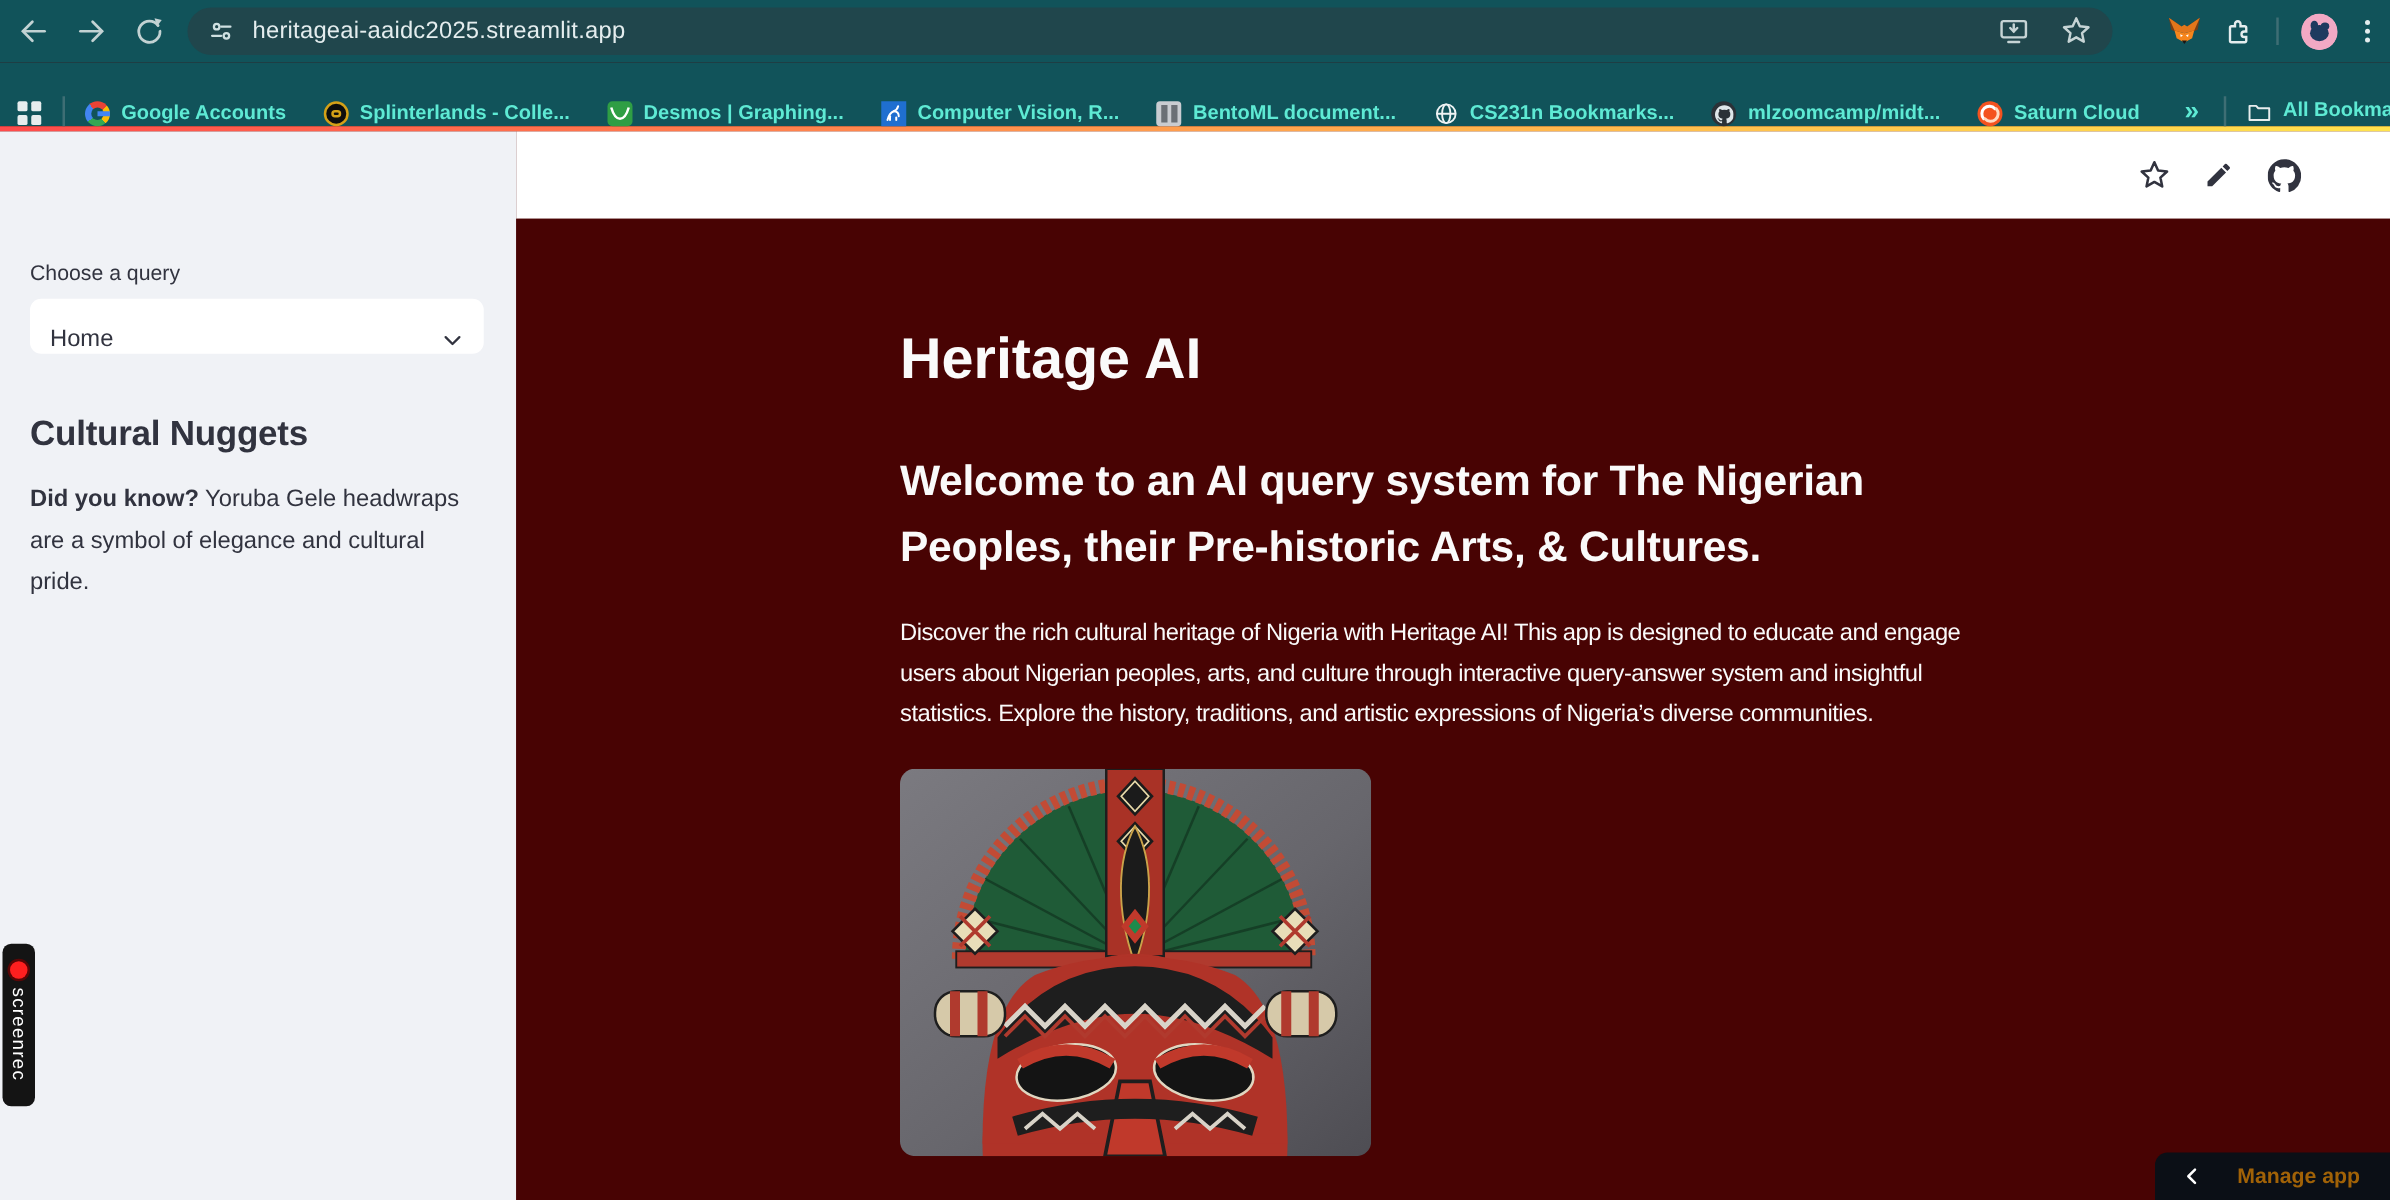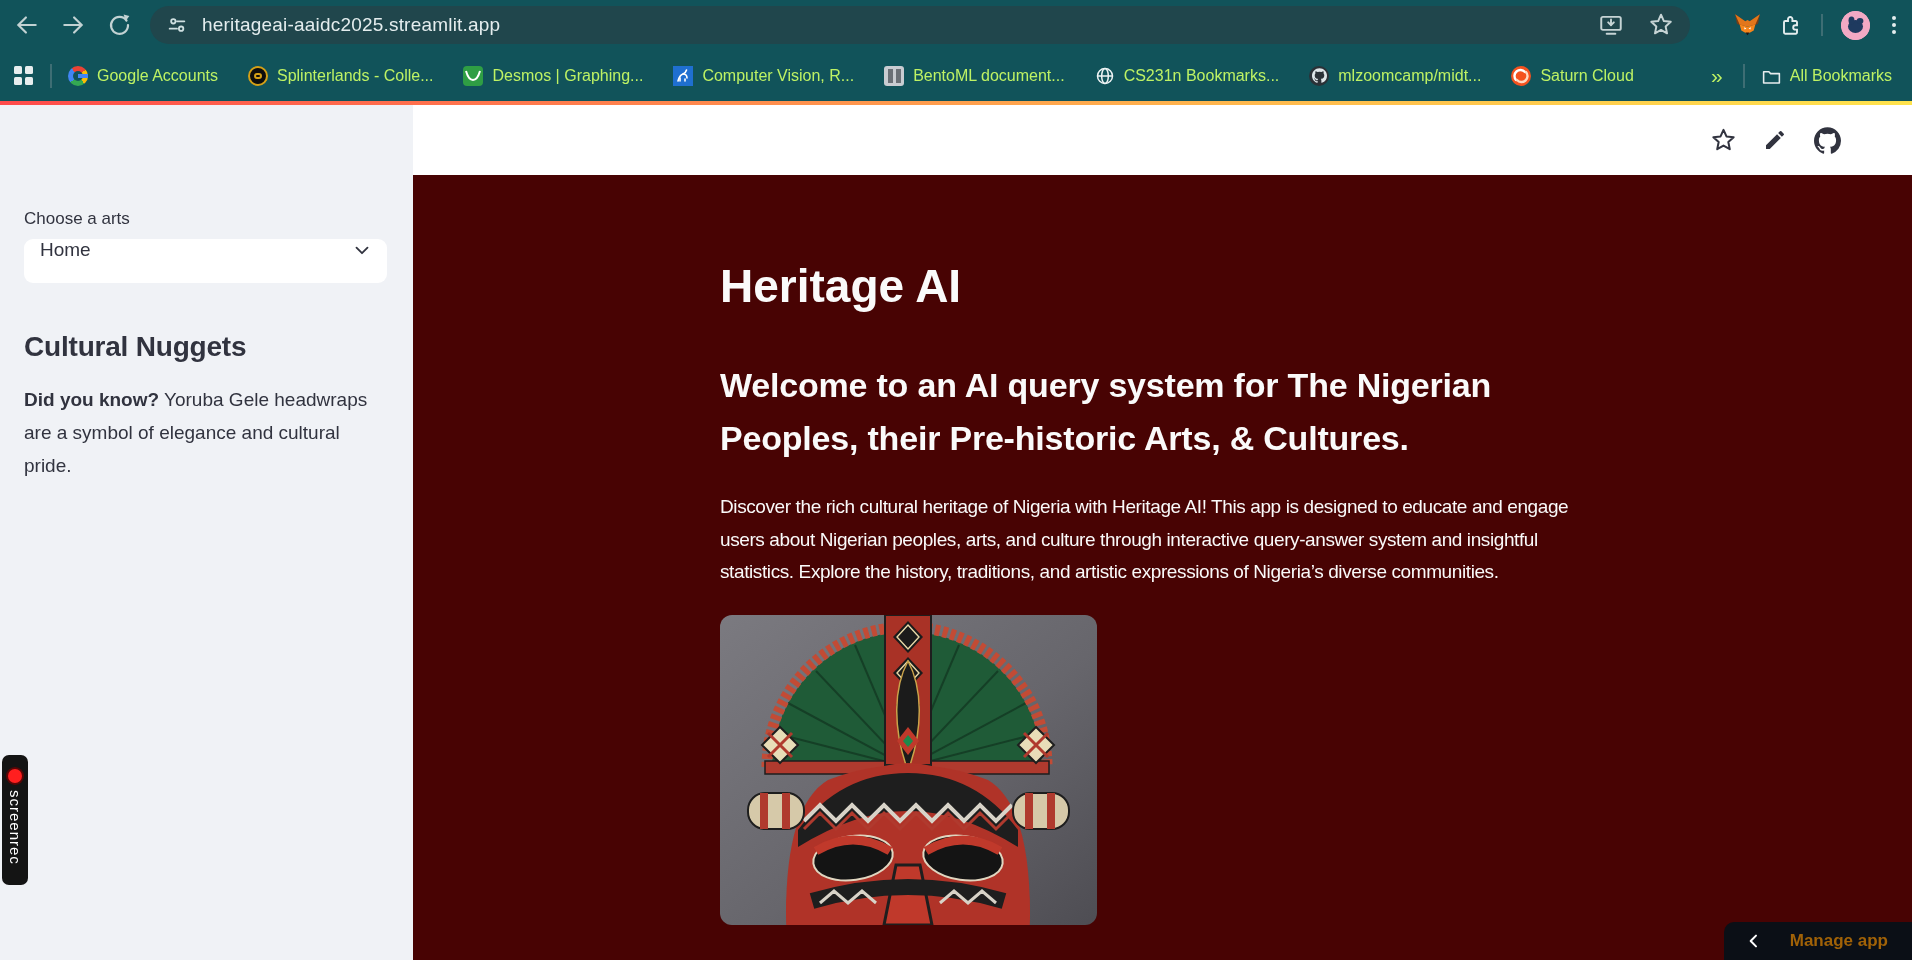--- a/index.html
+++ b/index.html
@@ -12,21 +12,21 @@
   .nav-btn{width:30px;height:30px;margin-right:16px;display:flex;align-items:center;justify-content:center;color:#c2d2d3;cursor:pointer;flex:none;}
   .url-pill{height:38px;flex:none;width:1540px;background:#20464c;border-radius:19px;display:flex;align-items:center;padding:0 16px;box-sizing:border-box;color:#e4edee;}
   .url-text{font-size:19px;margin-left:14px;letter-spacing:.2px;white-space:nowrap;}
   .pill-right{margin-left:auto;display:flex;align-items:center;gap:24px;color:#c6d4d5;}
   .tb-right{margin-left:auto;display:flex;align-items:center;gap:18px;}
   .tb-sep{width:2px;height:22px;background:#3e6e74;}
   .avatar{width:29px;height:29px;border-radius:50%;background:#f2a9c4;display:flex;align-items:center;justify-content:center;overflow:hidden;cursor:pointer;}
   .kebab{display:flex;flex-direction:column;gap:3px;cursor:pointer;padding:4px;}
   .kebab i{width:4px;height:4px;border-radius:50%;background:#e4edee;display:block;}
   
-  .bookmarks{height:51px;background:#11535a;display:flex;align-items:center;padding:0 14px;box-sizing:border-box;color:#bef264;font-size:16px;}
+  .bookmarks{height:51px;background:#11535a;display:flex;align-items:flex-end;padding:0 14px;box-sizing:border-box;color:#5eead4;font-size:16px;font-weight:bold;}
   .apps-grid{width:20px;height:20px;display:grid;grid-template-columns:8px 8px;grid-template-rows:8px 8px;gap:3px;cursor:pointer;flex:none;}
   .apps-grid i{background:#e7edee;border-radius:1.5px;}
   .bm-sep{width:2px;height:24px;background:#3e6e74;margin:0 16px;flex:none;}
   .bm{display:flex;align-items:center;gap:9px;margin-right:30px;cursor:pointer;white-space:nowrap;flex:none;}
   .fav{width:20px;height:20px;flex:none;position:relative;}
   .bm-right{margin-left:auto;display:flex;align-items:center;}
   .chevrons{font-size:21px;letter-spacing:-2px;cursor:pointer;padding:0 6px;}
   
   .fav-google{border-radius:50%;background:conic-gradient(from -40deg,#ea4335 0 25%,#fbbc05 25% 50%,#34a853 50% 75%,#4285f4 75% 100%);}
   .fav-google::after{content:"";position:absolute;inset:5px;background:#11535a;border-radius:50%;}
@@ -38,21 +38,21 @@
   .fav-bento{border-radius:3px;background:#c9ccd1;}
   .fav-bento::after{content:"";position:absolute;left:4px;top:3px;width:5px;height:14px;background:#6b7076;box-shadow:8px 0 0 #6b7076;}
   .fav-gh{border-radius:50%;background:#2b3137;display:flex;align-items:center;justify-content:center;}
   .fav-saturn{border-radius:50%;background:#f4521f;overflow:hidden;}
   
   .decoration{height:4px;background:linear-gradient(90deg,#ff4b4b 0%,#ff7d4d 30%,#ffb84d 65%,#ffe34d 100%);}
   
   .app{position:absolute;top:105px;left:0;width:1912px;height:855px;display:flex;}
   .sidebar{width:413px;flex:none;background:#f0f2f6;box-sizing:border-box;padding:104px 26px 0 24px;color:#31333f;position:relative;}
   .sel-label{font-size:17px;margin-bottom:10px;}
-  .selectbox{height:44px;background:#ffffff;border-radius:9px;display:flex;align-items:flex-start;justify-content:space-between;padding:0 14px 0 16px;font-size:19px;cursor:pointer;}
+  .selectbox{height:44px;background:#ffffff;border-radius:9px;display:flex;align-items:flex-end;justify-content:space-between;padding:0 14px 0 16px;font-size:19px;cursor:pointer;}
   .nugget-title{font-size:28px;font-weight:700;margin:48px 0 0;letter-spacing:-0.2px;}
   .nugget{font-size:19px;line-height:33px;margin-top:20px;width:362px;}
   .main{flex:1;position:relative;}
   .app-header{height:70px;background:#ffffff;display:flex;align-items:center;justify-content:flex-end;gap:22px;padding-right:70px;color:#31333f;}
   .icon-btn{width:30px;height:30px;display:flex;align-items:center;justify-content:center;cursor:pointer;color:#31333f;}
   .main-bg{position:absolute;top:70px;left:0;right:0;bottom:0;background:#480303;overflow:hidden;}
   .content{width:885px;margin:0 auto;padding-top:88px;color:#fafafa;}
   .content h1{font-size:46px;font-weight:700;margin:0;line-height:1;}
   .login-line{font-size:20px;font-weight:700;margin:37px 0 0;}
   .content h2{font-size:34px;font-weight:700;line-height:53px;margin:50px 0 0;max-width:860px;letter-spacing:-0.2px;}
@@ -239,21 +239,21 @@
         <span>All Bookmarks</span>
       </div>
     </div>
   </div>
   <div class="decoration"></div>
 </div>
 
 <div class="app">
 
   <aside class="sidebar">
-    <div class="sel-label">Choose a arts</div>
+    <div class="sel-label">Choose a query</div>
     <div class="selectbox">
       <span>Home</span>
       <svg width="22" height="22" viewBox="0 0 24 24" fill="none" stroke="#31333f" stroke-width="2" stroke-linecap="round" stroke-linejoin="round">
           <path d="M6 9.5l6 6 6-6"></path>
         </svg>
     </div>
     <h3 class="nugget-title">Cultural Nuggets</h3>
     <p class="nugget"><b>Did you know?</b><span> Yoruba Gele headwraps are a symbol of elegance and cultural pride.</span></p>
   </aside>
 

